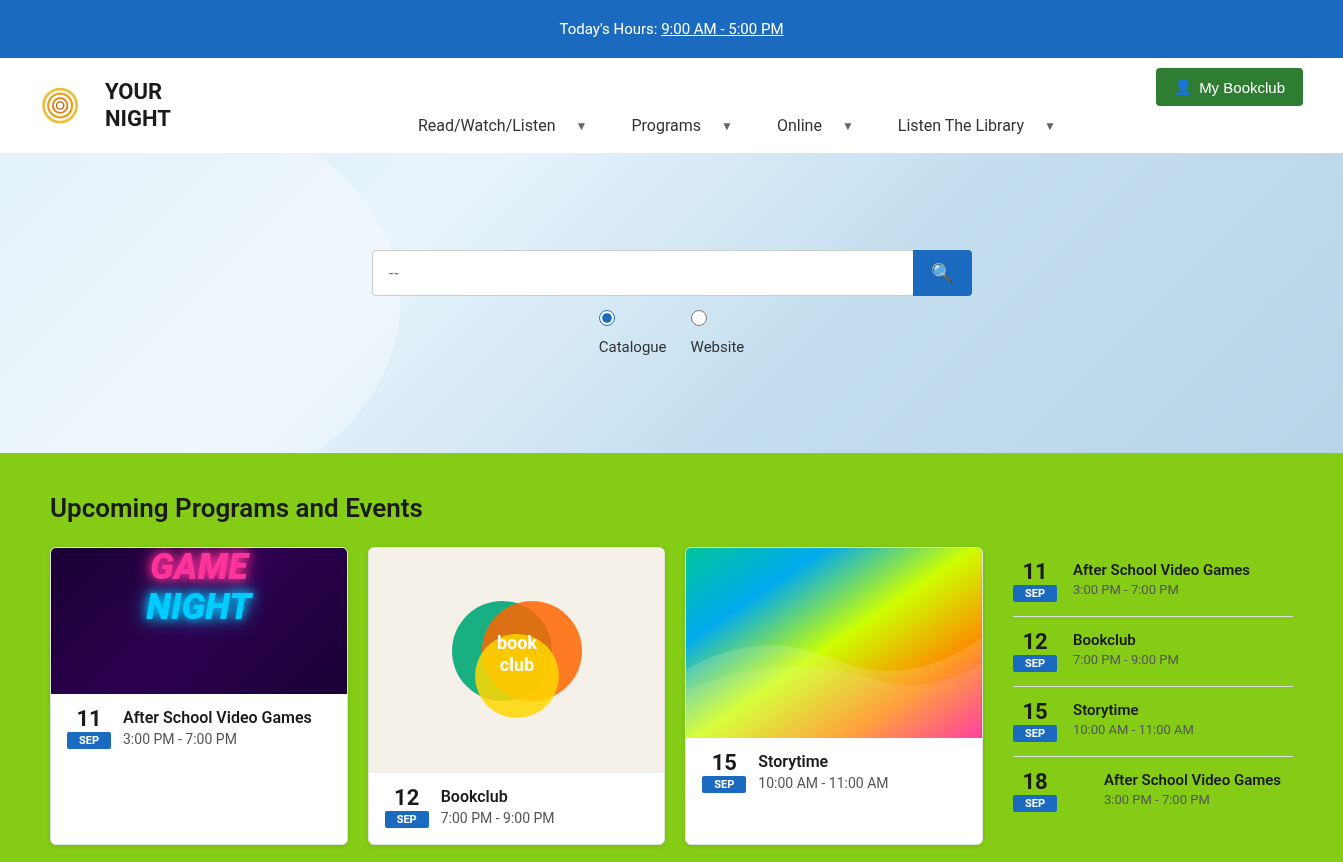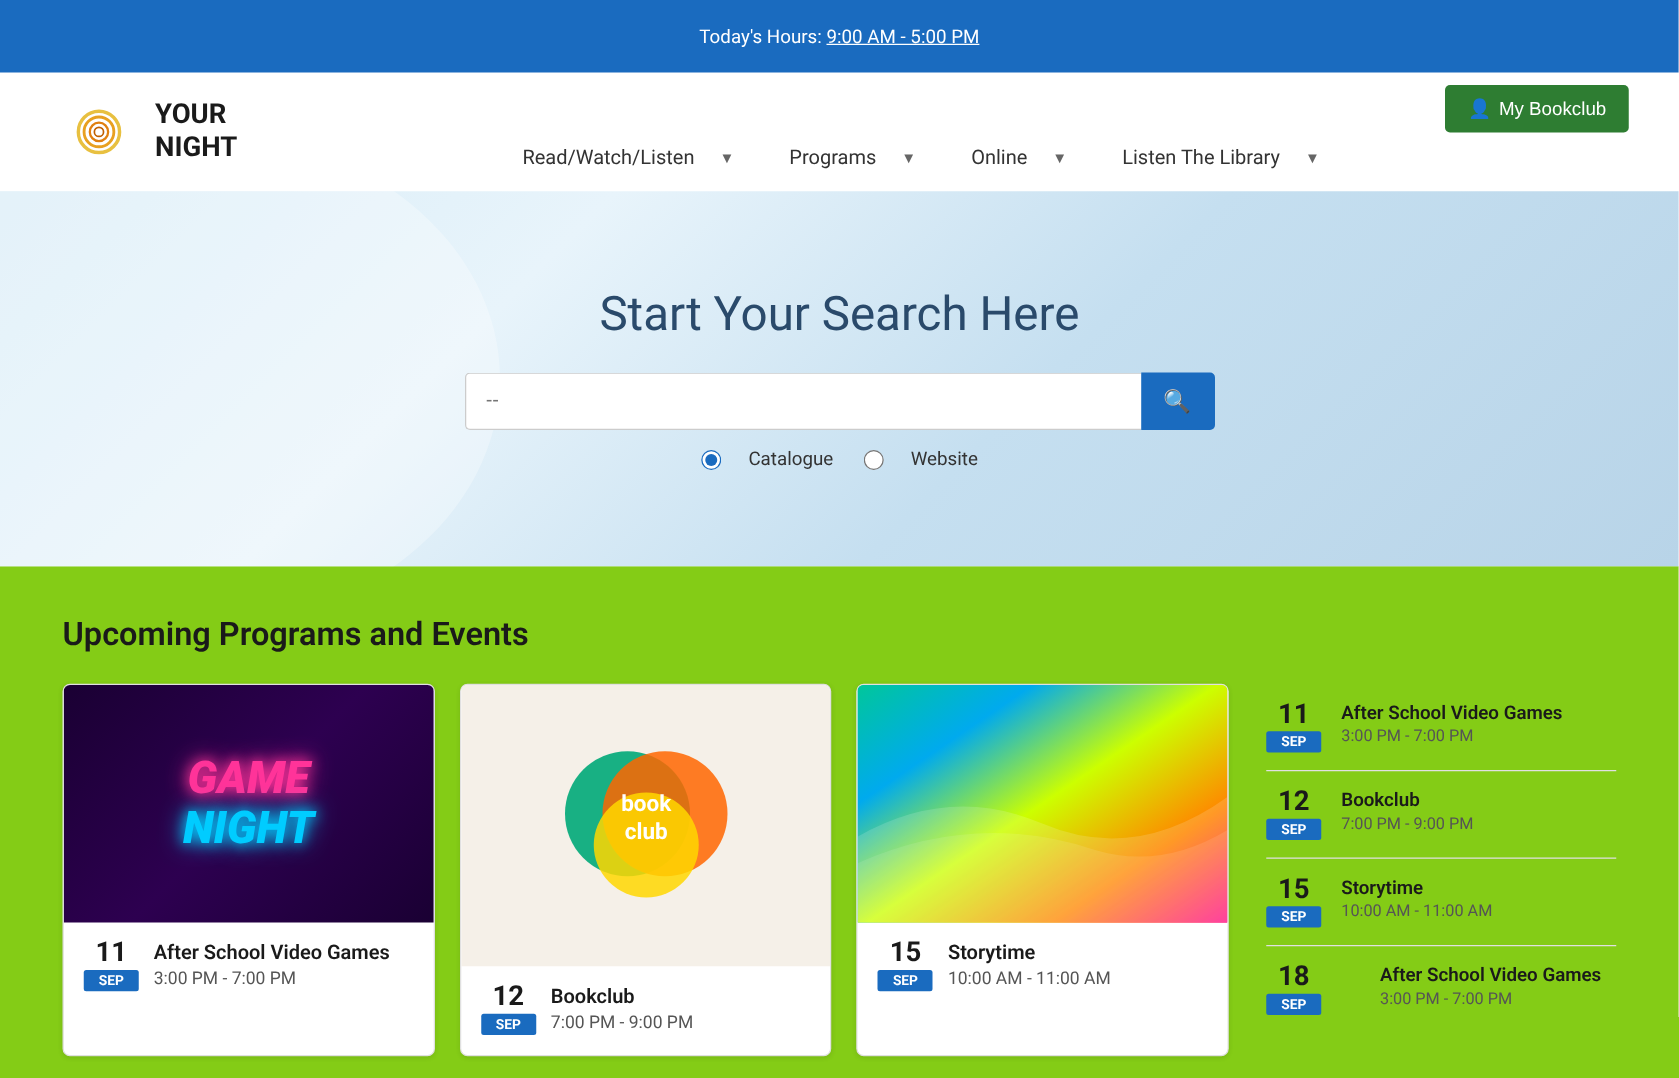--- a/index.html
+++ b/index.html
@@ -13,21 +13,21 @@
       padding: 20px;
       font-size: 15px;
     }
     .top-bar a { color: #fff; text-decoration: underline; }
 
     
     .header {
       display: flex;
       align-items: center;
       justify-content: space-between;
-      padding: 10px 59px;
+      padding: 10px 40px;
       position: relative;
     }
     .my-account-btn {
       position: absolute;
       top: 10px;
       right: 40px;
       background: #2e7d32;
       color: #fff;
       border: none;
       padding: 10px 18px;
@@ -124,25 +124,26 @@
     }
     .search-options {
       display: flex;
       gap: 24px;
       margin-top: 14px;
       position: relative;
       z-index: 1;
     }
     .radio-label {
       display: flex;
-      align-items: flex-end;
-      gap: 22px;
+      align-items: flex-start;
+      gap: 12px;
       font-size: 15px;
       color: #333;
       cursor: pointer;
+      flex-direction: column;
     }
     .radio-label input { accent-color: #1a6bbf; width: 16px; height: 16px; }
 
     
     .events-section {
       padding: 40px 50px;
       background: #84cc16;
     }
     .events-title {
       font-size: 26px;
@@ -163,23 +164,23 @@
       flex: 1;
       background: #fff;
       border: 1px solid #e0e0e0;
       border-radius: 6px;
       overflow: hidden;
       box-shadow: 0 1px 4px rgba(0,0,0,0.1);
       cursor: pointer;
     }
     .game-night-img {
       background: linear-gradient(135deg, #1a0033 0%, #2d0050 50%, #1a0033 100%);
-      height: 190px;
-      display: flex;
-      align-items: center;
+      height: 146px;
+      display: flex;
+      align-items: flex-start;
       justify-content: center;
     }
     .game-night-text {
       font-size: 36px;
       font-weight: 900;
       text-align: center;
       line-height: 1.1;
       font-style: italic;
     }
     .game-night-text .game { color: #ff3399; text-shadow: 0 0 10px #ff3399, 0 0 20px #ff3399; }
@@ -329,21 +330,20 @@
     </div>
   </nav>
 
   <button class="my-account-btn">
     <span>👤</span>
     <span>My Bookclub</span>
   </button>
 </div>
 
 <div class="hero">
-  <h1 class="hero-title">Start Your Search Here</h1>
   <div class="search-bar">
     <input class="search-input" type="text" placeholder="--" style="">
     <button class="search-btn">
       <span>🔍</span>
     </button>
   </div>
   <div class="search-options">
     <label class="radio-label">
       <input type="radio" name="search_type" checked="" style="">
       <span>Catalogue</span>

